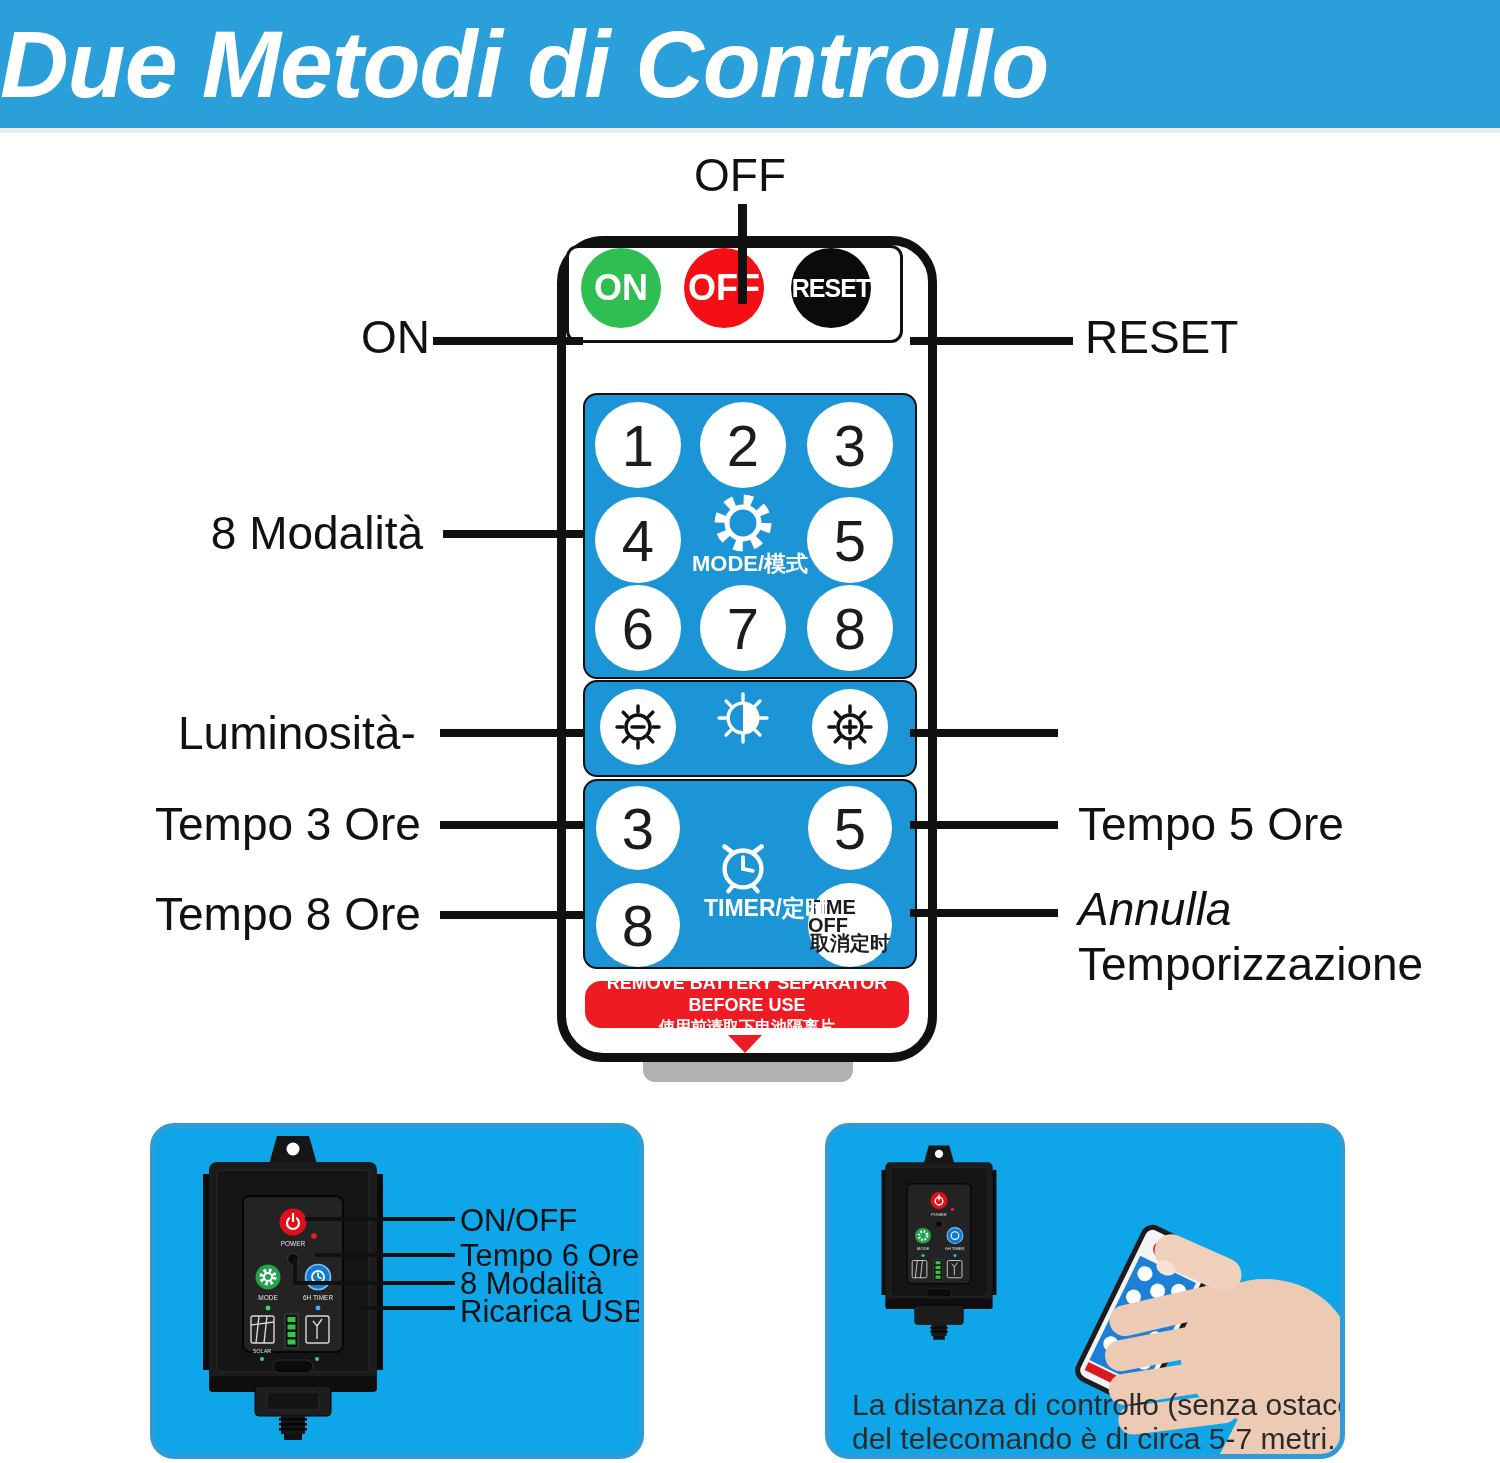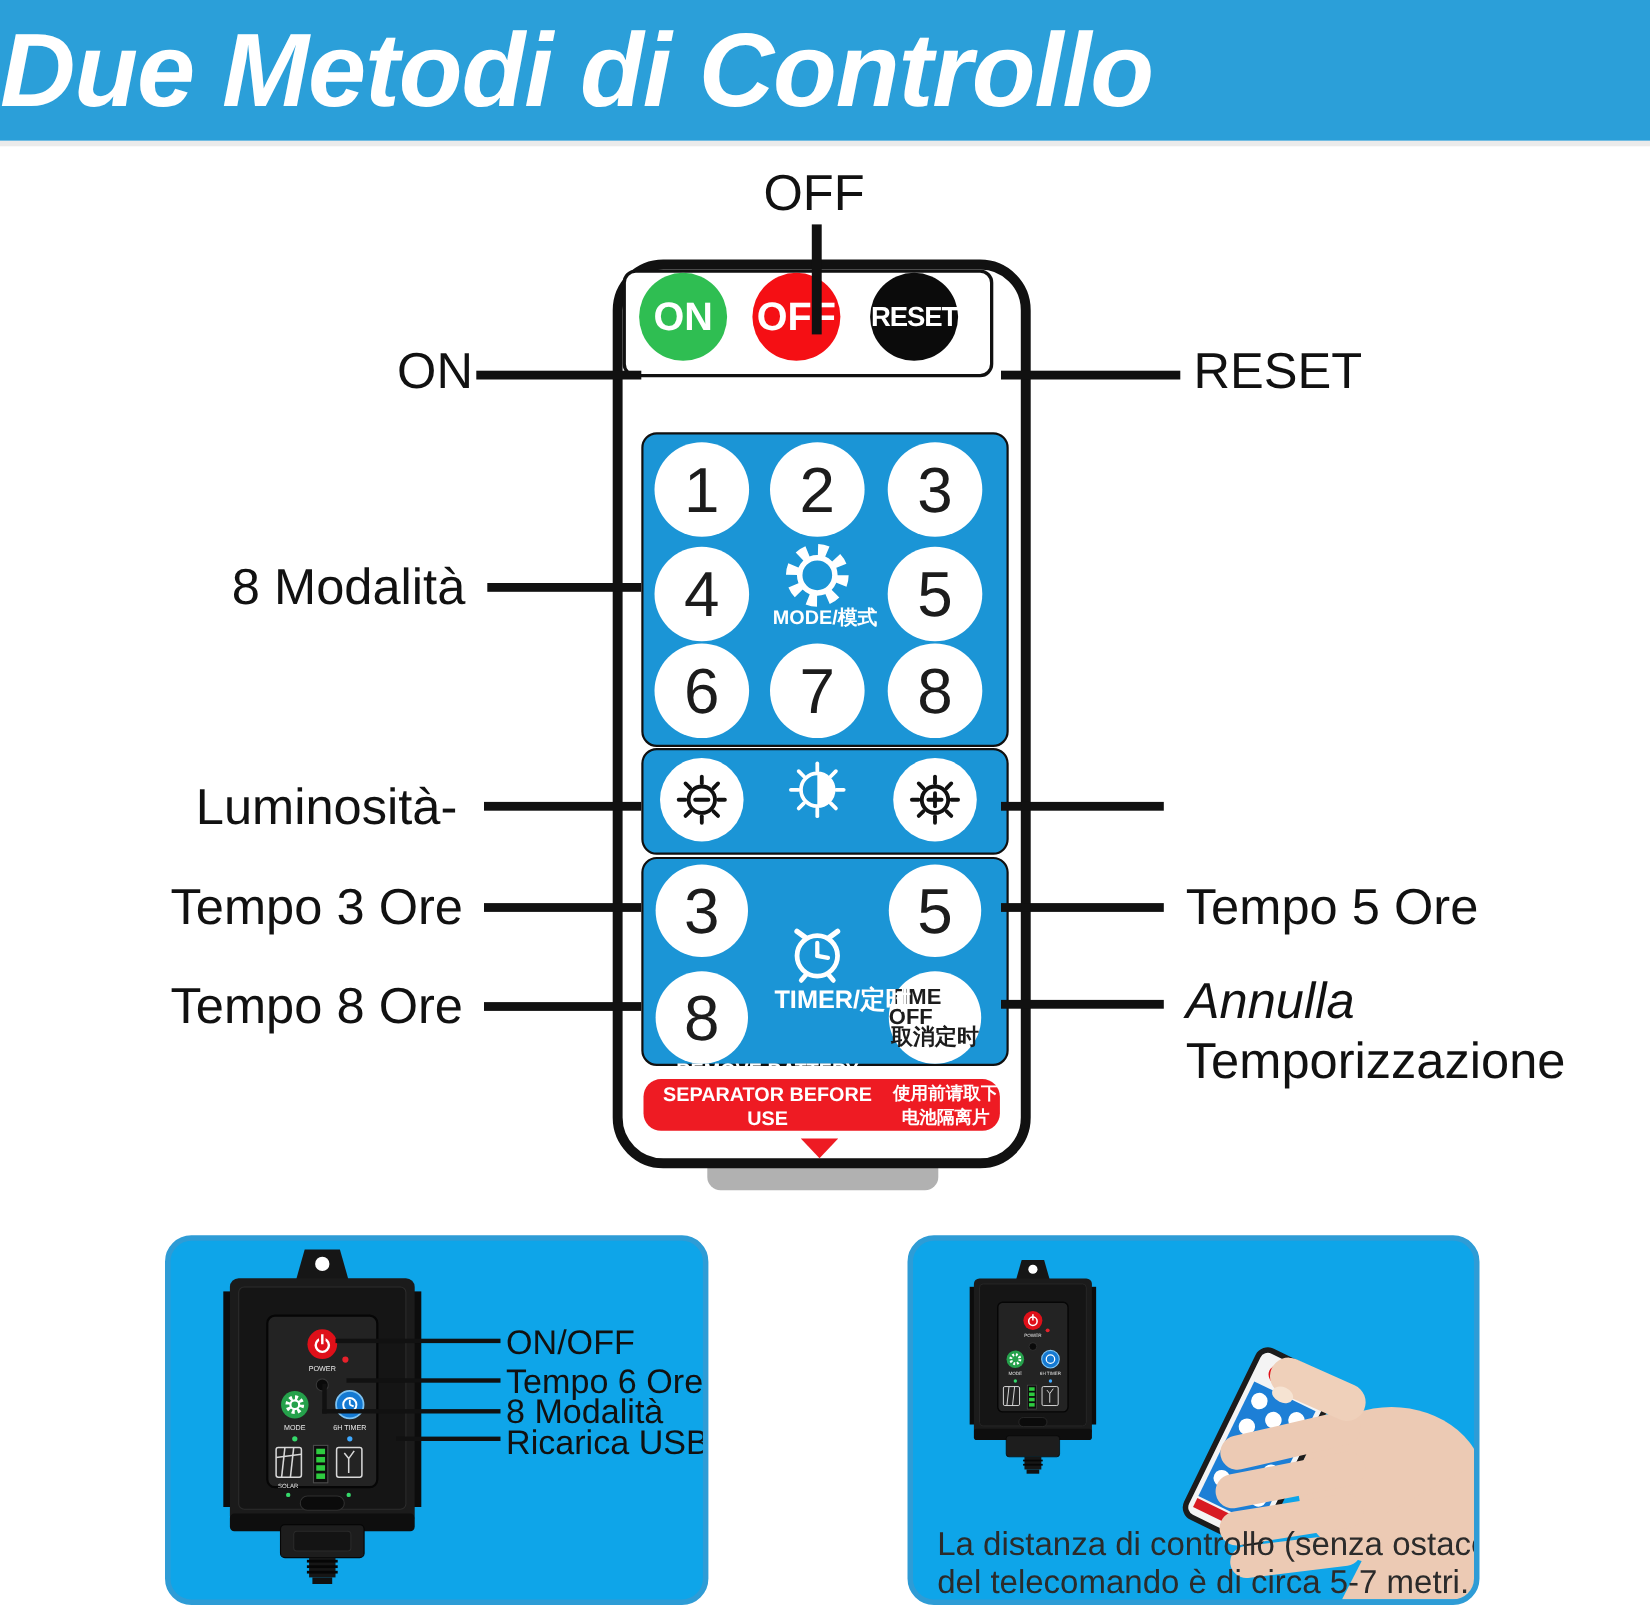--- a/index.html
+++ b/index.html
@@ -21,21 +21,21 @@
   #panel-power{left:16px;top:52px;width:331px;height:92px;background:#fff;border:3px solid #111;
                border-radius:12px;}
   .pwr-btn{position:absolute;width:80px;height:80px;border-radius:50%;display:flex;
            align-items:center;justify-content:center;color:#fff;font-weight:bold;}
   .wcirc{position:absolute;background:#fff;border-radius:50%;display:flex;align-items:center;
          justify-content:center;color:#1c1c1c;}
   .num{font-size:58px;}
   .blab{position:absolute;left:0;width:100%;text-align:center;color:#fff;font-weight:bold;}
   #warn{position:absolute;left:19px;top:736px;width:324px;height:47px;background:#EE1B23;
         border-radius:16px;color:#fff;text-align:center;font-weight:bold;
-        display:flex;flex-direction:row;justify-content:center;line-height:22px;align-items:flex-end;}
+        display:flex;flex-direction:column;justify-content:center;line-height:22px;}
   #warn .w1{font-size:18px;}
   #warn .w2{font-size:16px;}
   #warn-tri{position:absolute;left:162px;top:790px;width:0;height:0;
             border-left:17px solid transparent;border-right:17px solid transparent;
             border-top:18px solid #EE1B23;}
   #pull-tab{left:643px;top:1058px;width:210px;height:24px;background:#b1b1b1;
             border-radius:0 0 12px 12px;z-index:1;}
   
   .photo-panel{position:absolute;width:auto;background:#0ea5e9;border:5px solid #2E9CD6;
                border-radius:24px;overflow:hidden;z-index:2;}
@@ -101,21 +101,21 @@
       <div class="wcirc num" style="left:222px;top:7px;width:86px;height:86px;">3</div>
       <div class="wcirc num" style="left:10px;top:102px;width:86px;height:86px;">4</div>
       <div class="wcirc num" style="left:222px;top:102px;width:86px;height:86px;">5</div>
       <div class="wcirc num" style="left:10px;top:190px;width:86px;height:86px;">6</div>
       <div class="wcirc num" style="left:115px;top:190px;width:86px;height:86px;">7</div>
       <div class="wcirc num" style="left:222px;top:190px;width:86px;height:86px;">8</div>
       <svg class="abs" style="left:123px;top:93px;" width="70" height="70" viewBox="0 0 70 70">
         <circle cx="35" cy="35" r="23" fill="none" stroke="#fff" stroke-width="11" stroke-dasharray="8.5 9.56"></circle>
         <circle cx="35" cy="35" r="16" fill="none" stroke="#fff" stroke-width="5"></circle>
       </svg>
-      <div class="blab" style="top:154px;font-size:18px;">MODE/模式</div>
+      <div class="blab" style="top:154px;font-size:22px;">MODE/模式</div>
     </div>
 
     <div class="panel" style="left:17px;top:435px;width:330px;height:93px;">
       <div class="wcirc" style="left:15px;top:7px;width:76px;height:76px;">
         <svg width="56" height="56" viewBox="0 0 56 56">
           <g stroke="#111" stroke-width="3.5" fill="none" stroke-linecap="round">
             <circle cx="28" cy="28" r="12"></circle>
               <line x1="22" y1="28" x2="34" y2="28"></line>
             <line x1="43" y1="28" x2="49" y2="28"></line>
               <line x1="38.6" y1="38.6" x2="42.8" y2="42.8"></line>

